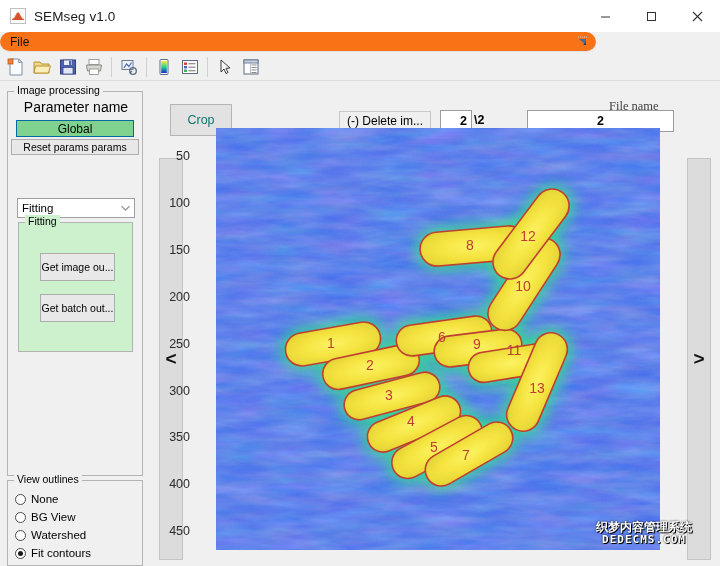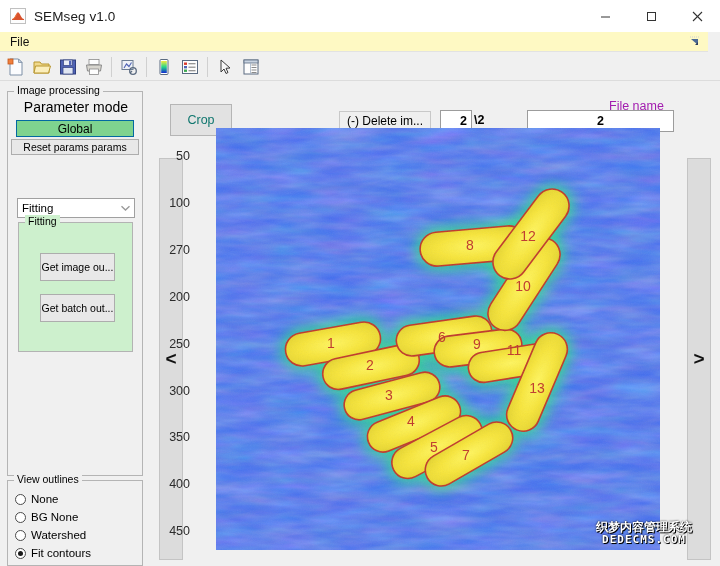--- a/index.html
+++ b/index.html
@@ -35,24 +35,25 @@
     display: flex;
   }
   .win-btn {
     width: 46px; height: 32px;
     display: flex; align-items: center; justify-content: center;
     color: #333;
   }
 
   
   .menubar {
-    position: absolute; left: 0; top: 32px; width: 708px; height: 20px;
-    background: #fef9c3;
+    position: absolute; left: 0; top: 32px; width: 596px; height: 20px;
+    background: #f97316;
     display: flex; align-items: center;
     border-bottom: 1px solid #e2e2e2;
+    border-radius: 10px;
   }
   .menu-item {
     font-size: 12px; color: #111; padding: 2px 7px; margin-left: 3px;
   }
   .menu-expander {
     position: absolute; right: 6px; top: 3px;
     width: 14px; height: 14px;
   }
 
   
@@ -194,21 +195,21 @@
     padding-right: 4px;
     font-size: 12.5px; font-weight: bold; color: #000;
   }
   .idx-total {
     position: absolute; left: 474px; top: 113px;
     font-size: 12.5px; font-weight: bold; color: #000;
   }
 
   .fname-label {
     position: absolute; left: 609px; top: 99px;
-    font-size: 12.5px; color: #a21caf;
+    font-size: 12.5px; color: #404040; font-family: Liberation Serif, serif;
   }
   .fname-field {
     position: absolute; left: 527px; top: 110px; width: 147px; height: 22px;
     background: #fff; border: 1px solid #9c9c9c;
     display: flex; align-items: center; justify-content: center;
     font-size: 12.5px; font-weight: bold; color: #000;
   }
 
   
   .axes-wrap {
@@ -374,21 +375,21 @@
         <line x1="10.5" y1="15.5" x2="15.5" y2="15.5" stroke="#8a8a8a" stroke-width="1"></line>
       </svg>
     </div>
   </div>
 
   <div class="leftpanel">
 
     <div class="group grp-imgproc">
       <div class="group-title">Image processing</div>
 
-      <div class="param-mode-label">Parameter mode</div>
+      <div class="param-mode-label">Parameter name</div>
 
       <div class="global-btn">Global</div>
 
       <div class="reset-btn">Reset params params</div>
 
       <div class="dropdown">
         <span class="dd-text">Fitting</span>
         <span class="dd-arrow">
           <svg width="11" height="8" viewBox="0 0 11 8">
             <path d="M1.5 2.3 L5.5 6 L9.5 2.3" fill="none" stroke="#9a9a9a" stroke-width="1.4"></path>
@@ -405,21 +406,21 @@
 
     <div class="group grp-outlines">
       <div class="group-title">View outlines</div>
 
       <div class="radio-row r0">
         <span class="dot"></span>
         <span>None</span>
       </div>
       <div class="radio-row r1">
         <span class="dot"></span>
-        <span>BG None</span>
+        <span>BG View</span>
       </div>
       <div class="radio-row r2">
         <span class="dot"></span>
         <span>Watershed</span>
       </div>
       <div class="radio-row r3 checked">
         <span class="dot"></span>
         <span>Fit contours</span>
       </div>
     </div>
@@ -434,21 +435,21 @@
   <div class="idx-total">\2</div>
   <div class="fname-label">File name</div>
   <div class="fname-field">2</div>
 
   <div class="axes-wrap">
     <div id="yticks">
         <div class="ytick" style="top: 28.1333px;">50</div>
         <div class="ytickmark" style="top: 28.1333px;"></div>
         <div class="ytick" style="top: 75.0222px;">100</div>
         <div class="ytickmark" style="top: 75.0222px;"></div>
-        <div class="ytick" style="top: 121.911px;">270</div>
+        <div class="ytick" style="top: 121.911px;">150</div>
         <div class="ytickmark" style="top: 121.911px;"></div>
         <div class="ytick" style="top: 168.8px;">200</div>
         <div class="ytickmark" style="top: 168.8px;"></div>
         <div class="ytick" style="top: 215.689px;">250</div>
         <div class="ytickmark" style="top: 215.689px;"></div>
         <div class="ytick" style="top: 262.578px;">300</div>
         <div class="ytickmark" style="top: 262.578px;"></div>
         <div class="ytick" style="top: 309.467px;">350</div>
         <div class="ytickmark" style="top: 309.467px;"></div>
         <div class="ytick" style="top: 356.356px;">400</div>

